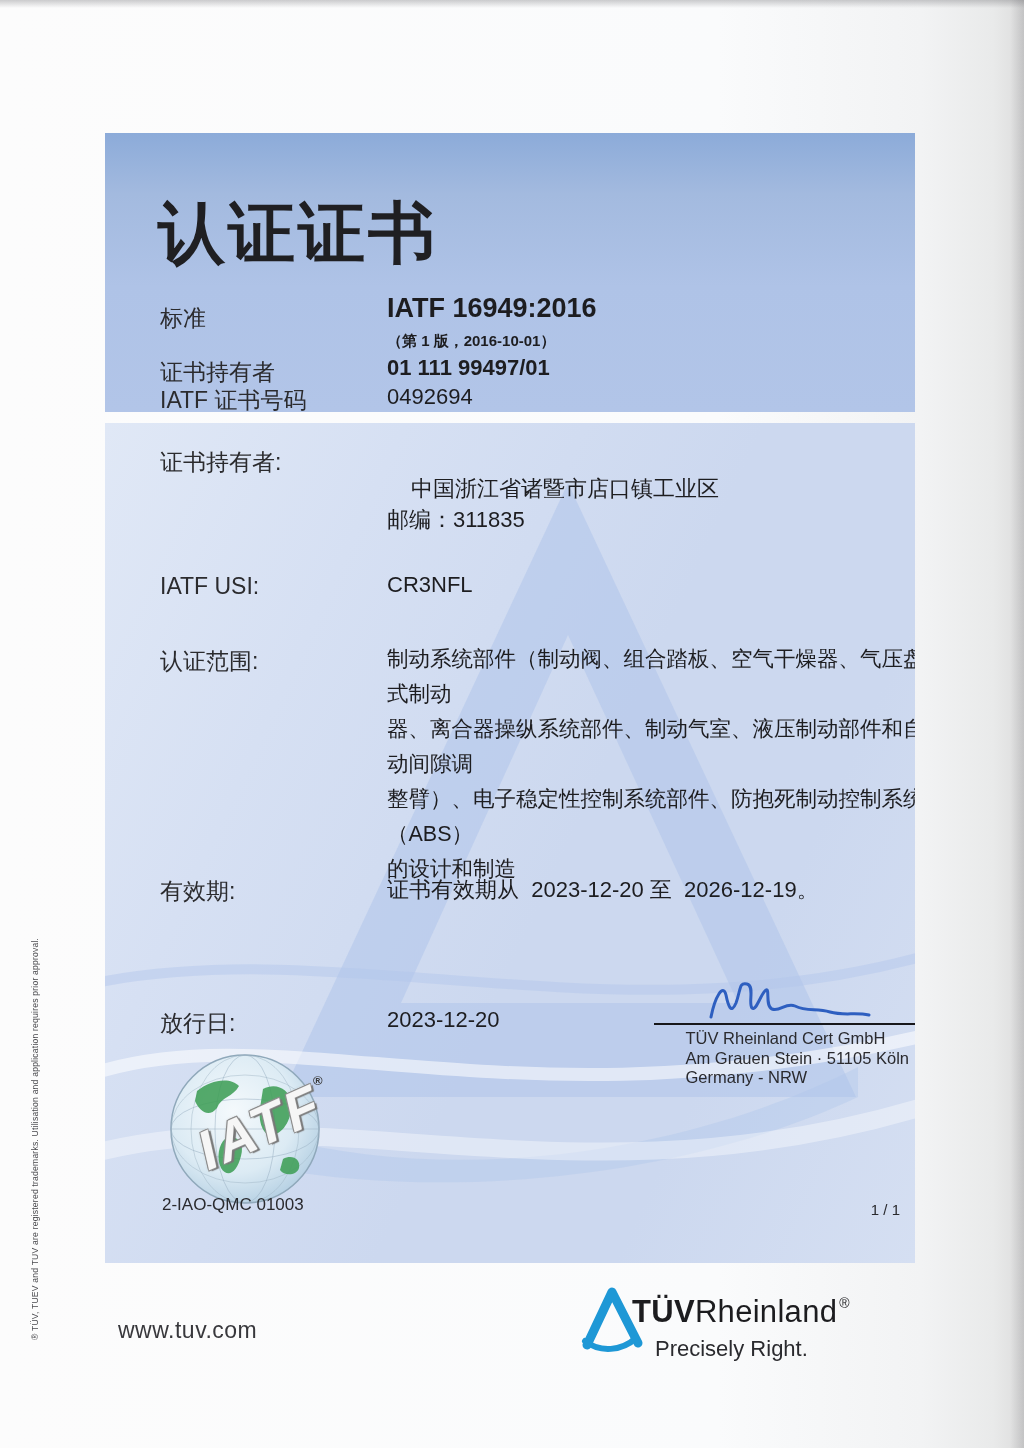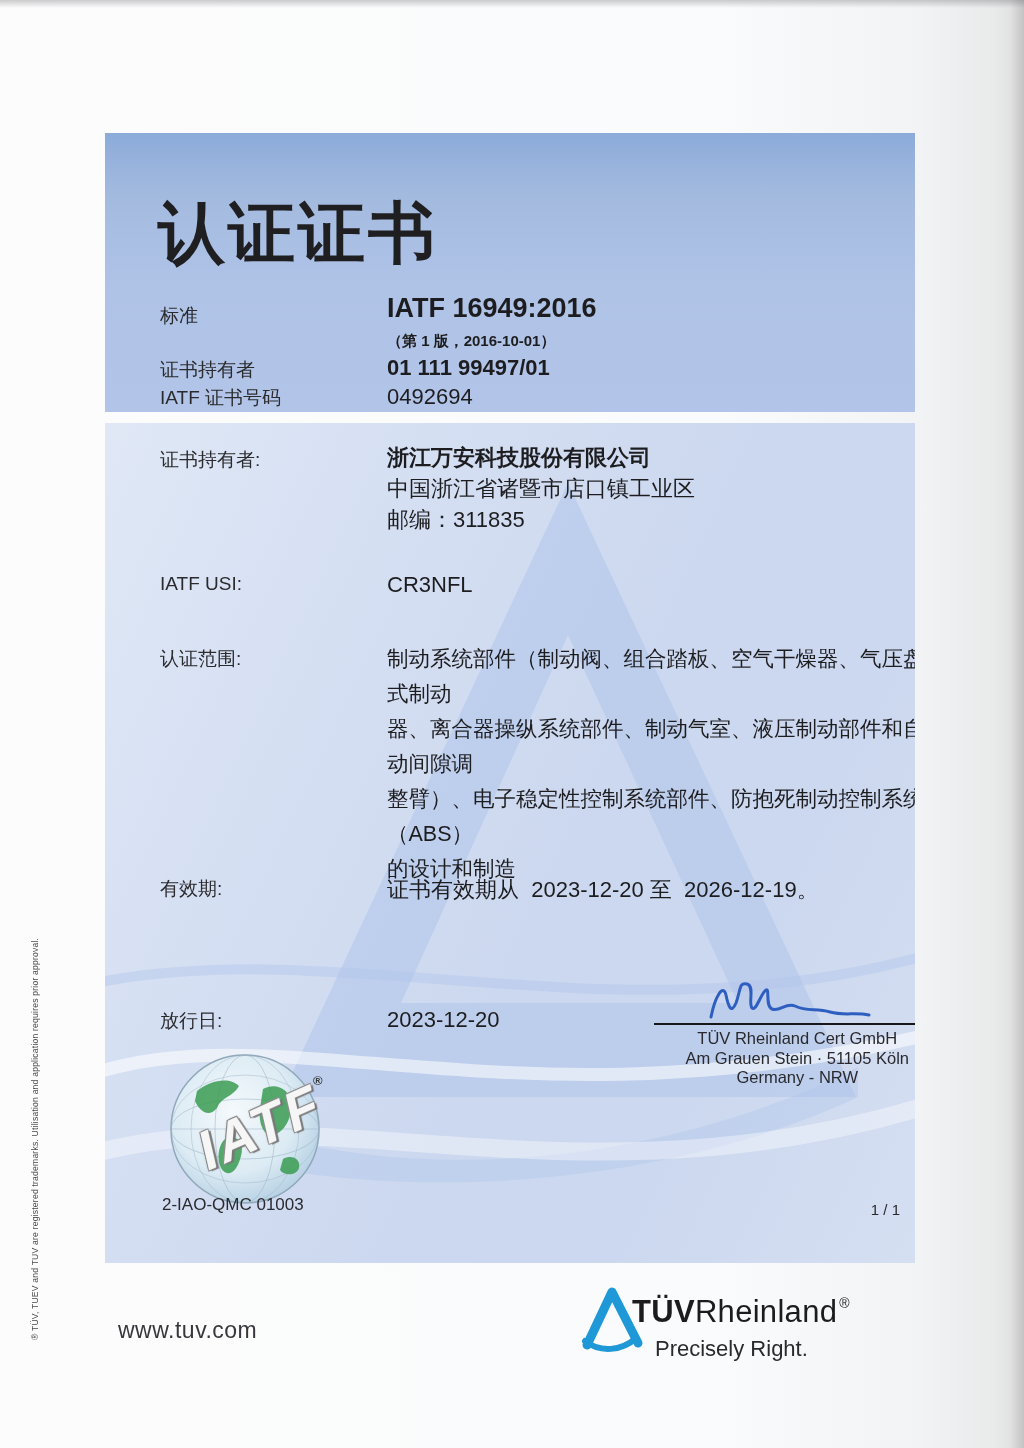--- a/index.html
+++ b/index.html
@@ -35,50 +35,50 @@
     position:absolute;left:0;top:0;width:810px;height:279px;
     background:linear-gradient(180deg,#8cabd9 0%,#a3badf 22%,#afc3e7 55%,#b2c5e8 100%);
   }
   .band-main{
     position:absolute;left:0;top:290px;width:810px;height:840px;overflow:hidden;
     background:linear-gradient(115deg,#e0e8f6 0%,#d6e0f3 25%,#ccd8ef 55%,#ccd8ef 75%,#d5dff2 100%);
   }
 
   .cert-title{position:absolute;left:53px;top:55px;font-size:67px;font-weight:700;color:#1f1f22;letter-spacing:3px;}
 
-  .lbl{position:absolute;left:55px;font-size:19px;color:#2b2b2e;}
+  .lbl{position:absolute;left:55px;font-size:23px;color:#2b2b2e;}
   .val{position:absolute;left:282px;font-size:22px;color:#1d1d20;}
   .b{font-weight:700;}
 
   .standard-lbl{top:170px;}
   .standard-val{top:160px;font-size:27px;}
   .standard-ed{top:199px;font-size:15px;font-weight:700;}
   .reg-lbl{top:224px;}
   .reg-val{top:222px;}
   .num-lbl{top:252px;}
   .num-val{top:251px;}
 
   
   .holder-lbl{top:24px;}
   .holder-name{top:20px;font-weight:700;}
-  .holder-addr{top:51px;}
+  .holder-addr{top:51px;margin-left:24px;}
   .holder-post{top:82px;}
   .usi-lbl{top:150px;}
   .usi-val{top:149px;}
   .scope-lbl{top:223px;}
   .scope-text{top:219px;width:545px;line-height:35px;font-size:21.5px;}
   .statement{top:380px;width:545px;}
   .validity-lbl{top:453px;}
   .validity-val{top:452px;white-space:pre-wrap;}
   .issue-lbl{top:585px;}
   .issue-val{top:584px;}
 
   .sig-svg{position:absolute;left:598px;top:552px;}
   .sig-line{position:absolute;left:549px;top:600px;width:262px;height:2px;background:#17171a;}
-  .issuer{position:absolute;right:6px;top:606px;text-align:center;font-size:16.5px;line-height:19.5px;color:#2a2a2e;font-weight:500;}
+  .issuer{position:absolute;right:6px;top:606px;text-align:left;font-size:16.5px;line-height:19.5px;color:#2a2a2e;font-weight:500;}
 
   .iatf-logo{position:absolute;left:48px;top:626px;width:210px;height:156px;}
   .iatf-word{
     position:absolute;left:12px;top:46px;width:190px;text-align:center;
     font-size:55px;font-weight:700;font-style:italic;color:#f6f6f6;
     transform:rotate(-24deg);letter-spacing:3px;
     text-shadow:-1px -1px 0 #8d8d8d,1px -1px 0 #8d8d8d,-1px 1px 0 #8d8d8d,2px 2px 1px #777,0 0 3px #9c9c9c;
   }
   .iatf-reg{position:absolute;left:160px;top:24px;font-size:13px;font-weight:700;color:#3a3a3a;font-style:normal;}
   .iatf-code{position:absolute;left:57px;top:772px;font-size:17px;color:#2a2a2e;}
@@ -126,21 +126,20 @@
         <path fill="#aec4e9" opacity="0.38" d="M2 662 C190 712 420 676 585 592 L585 622 C420 700 190 726 2 694 Z"></path>
       </svg>
 
       <svg class="waves" width="810" height="370" viewBox="0 0 810 370">
         <path d="M-10 180 C180 120 420 240 830 140" stroke="rgba(255,255,255,0.55)" stroke-width="13" fill="none"></path>
         <path d="M-10 260 C220 200 480 320 830 210" stroke="rgba(255,255,255,0.38)" stroke-width="18" fill="none"></path>
         <path d="M-10 90 C240 40 520 150 830 60" stroke="rgba(178,198,236,0.45)" stroke-width="10" fill="none"></path>
       </svg>
 
       <div class="lbl holder-lbl">证书持有者:</div>
-      <div class="val holder-name">浙江万安科技股份有限公司</div>
       <div class="val holder-addr">中国浙江省诸暨市店口镇工业区</div>
       <div class="val holder-post">邮编：311835</div>
 
       <div class="lbl usi-lbl">IATF USI:</div>
       <div class="val usi-val">CR3NFL</div>
 
       <div class="lbl scope-lbl">认证范围:</div>
       <div class="val scope-text">
         <div>制动系统部件（制动阀、组合踏板、空气干燥器、气压盘式制动</div>
         <div>器、离合器操纵系统部件、制动气室、液压制动部件和自动间隙调</div>

